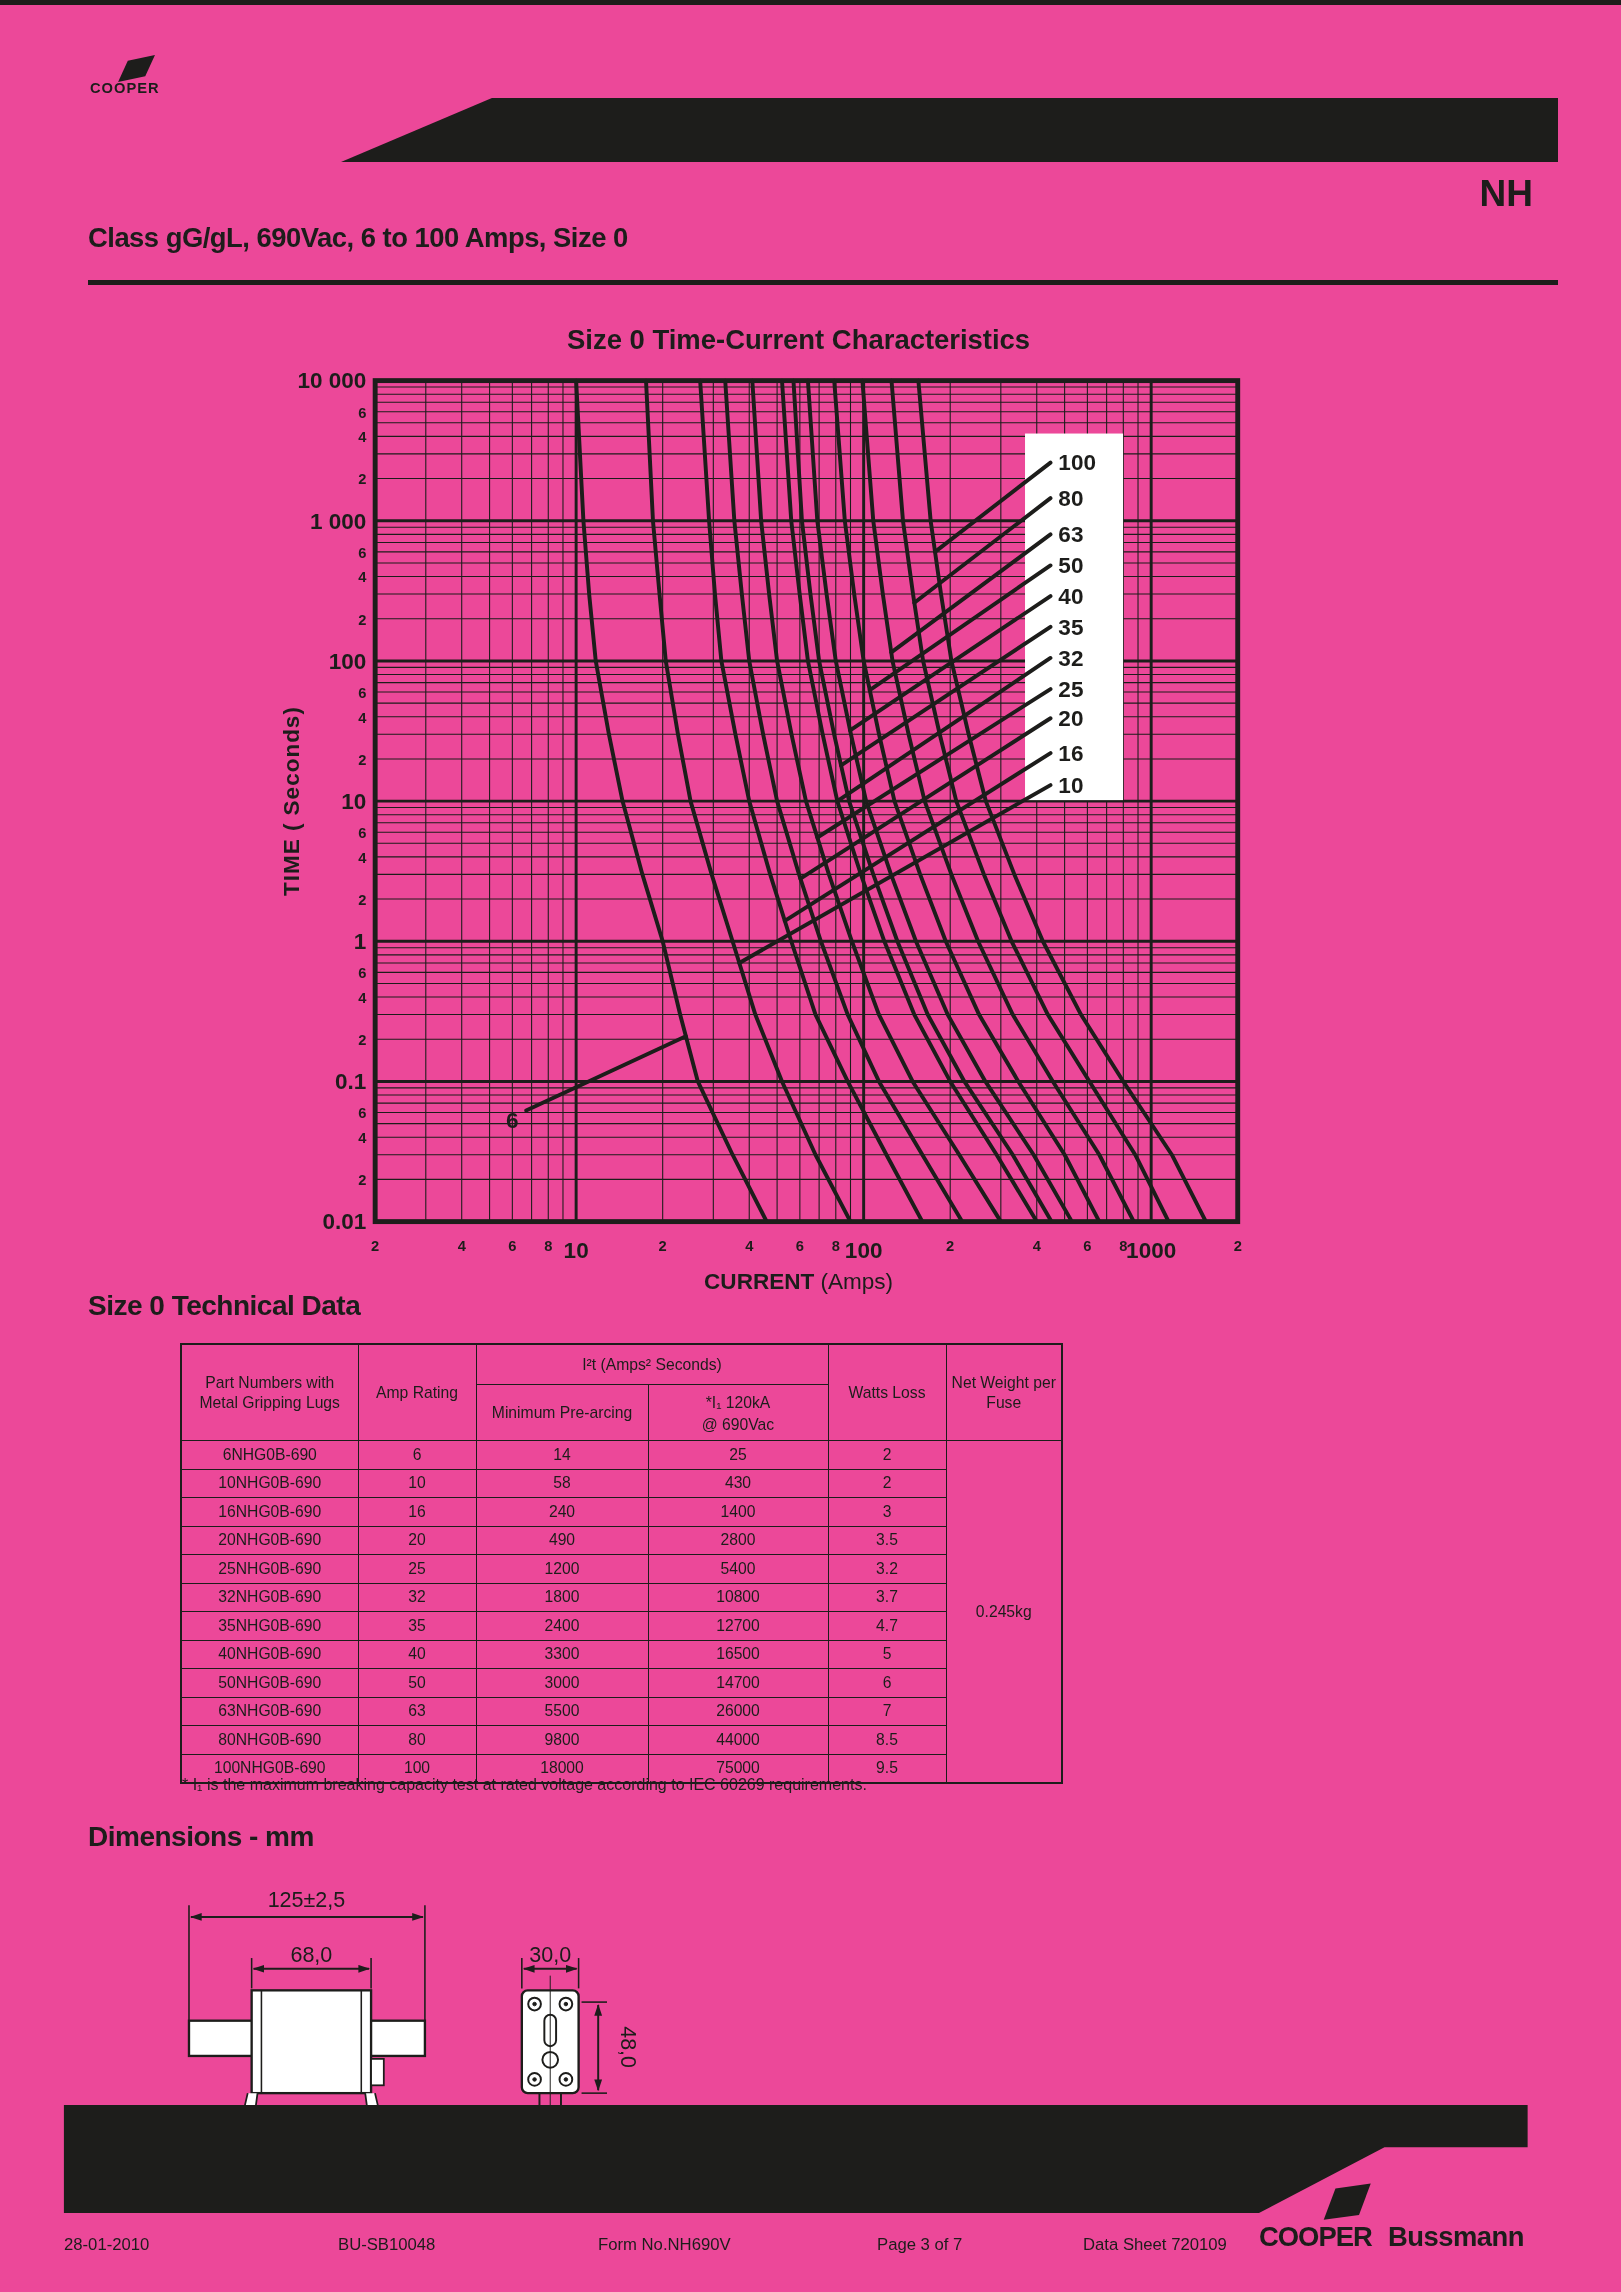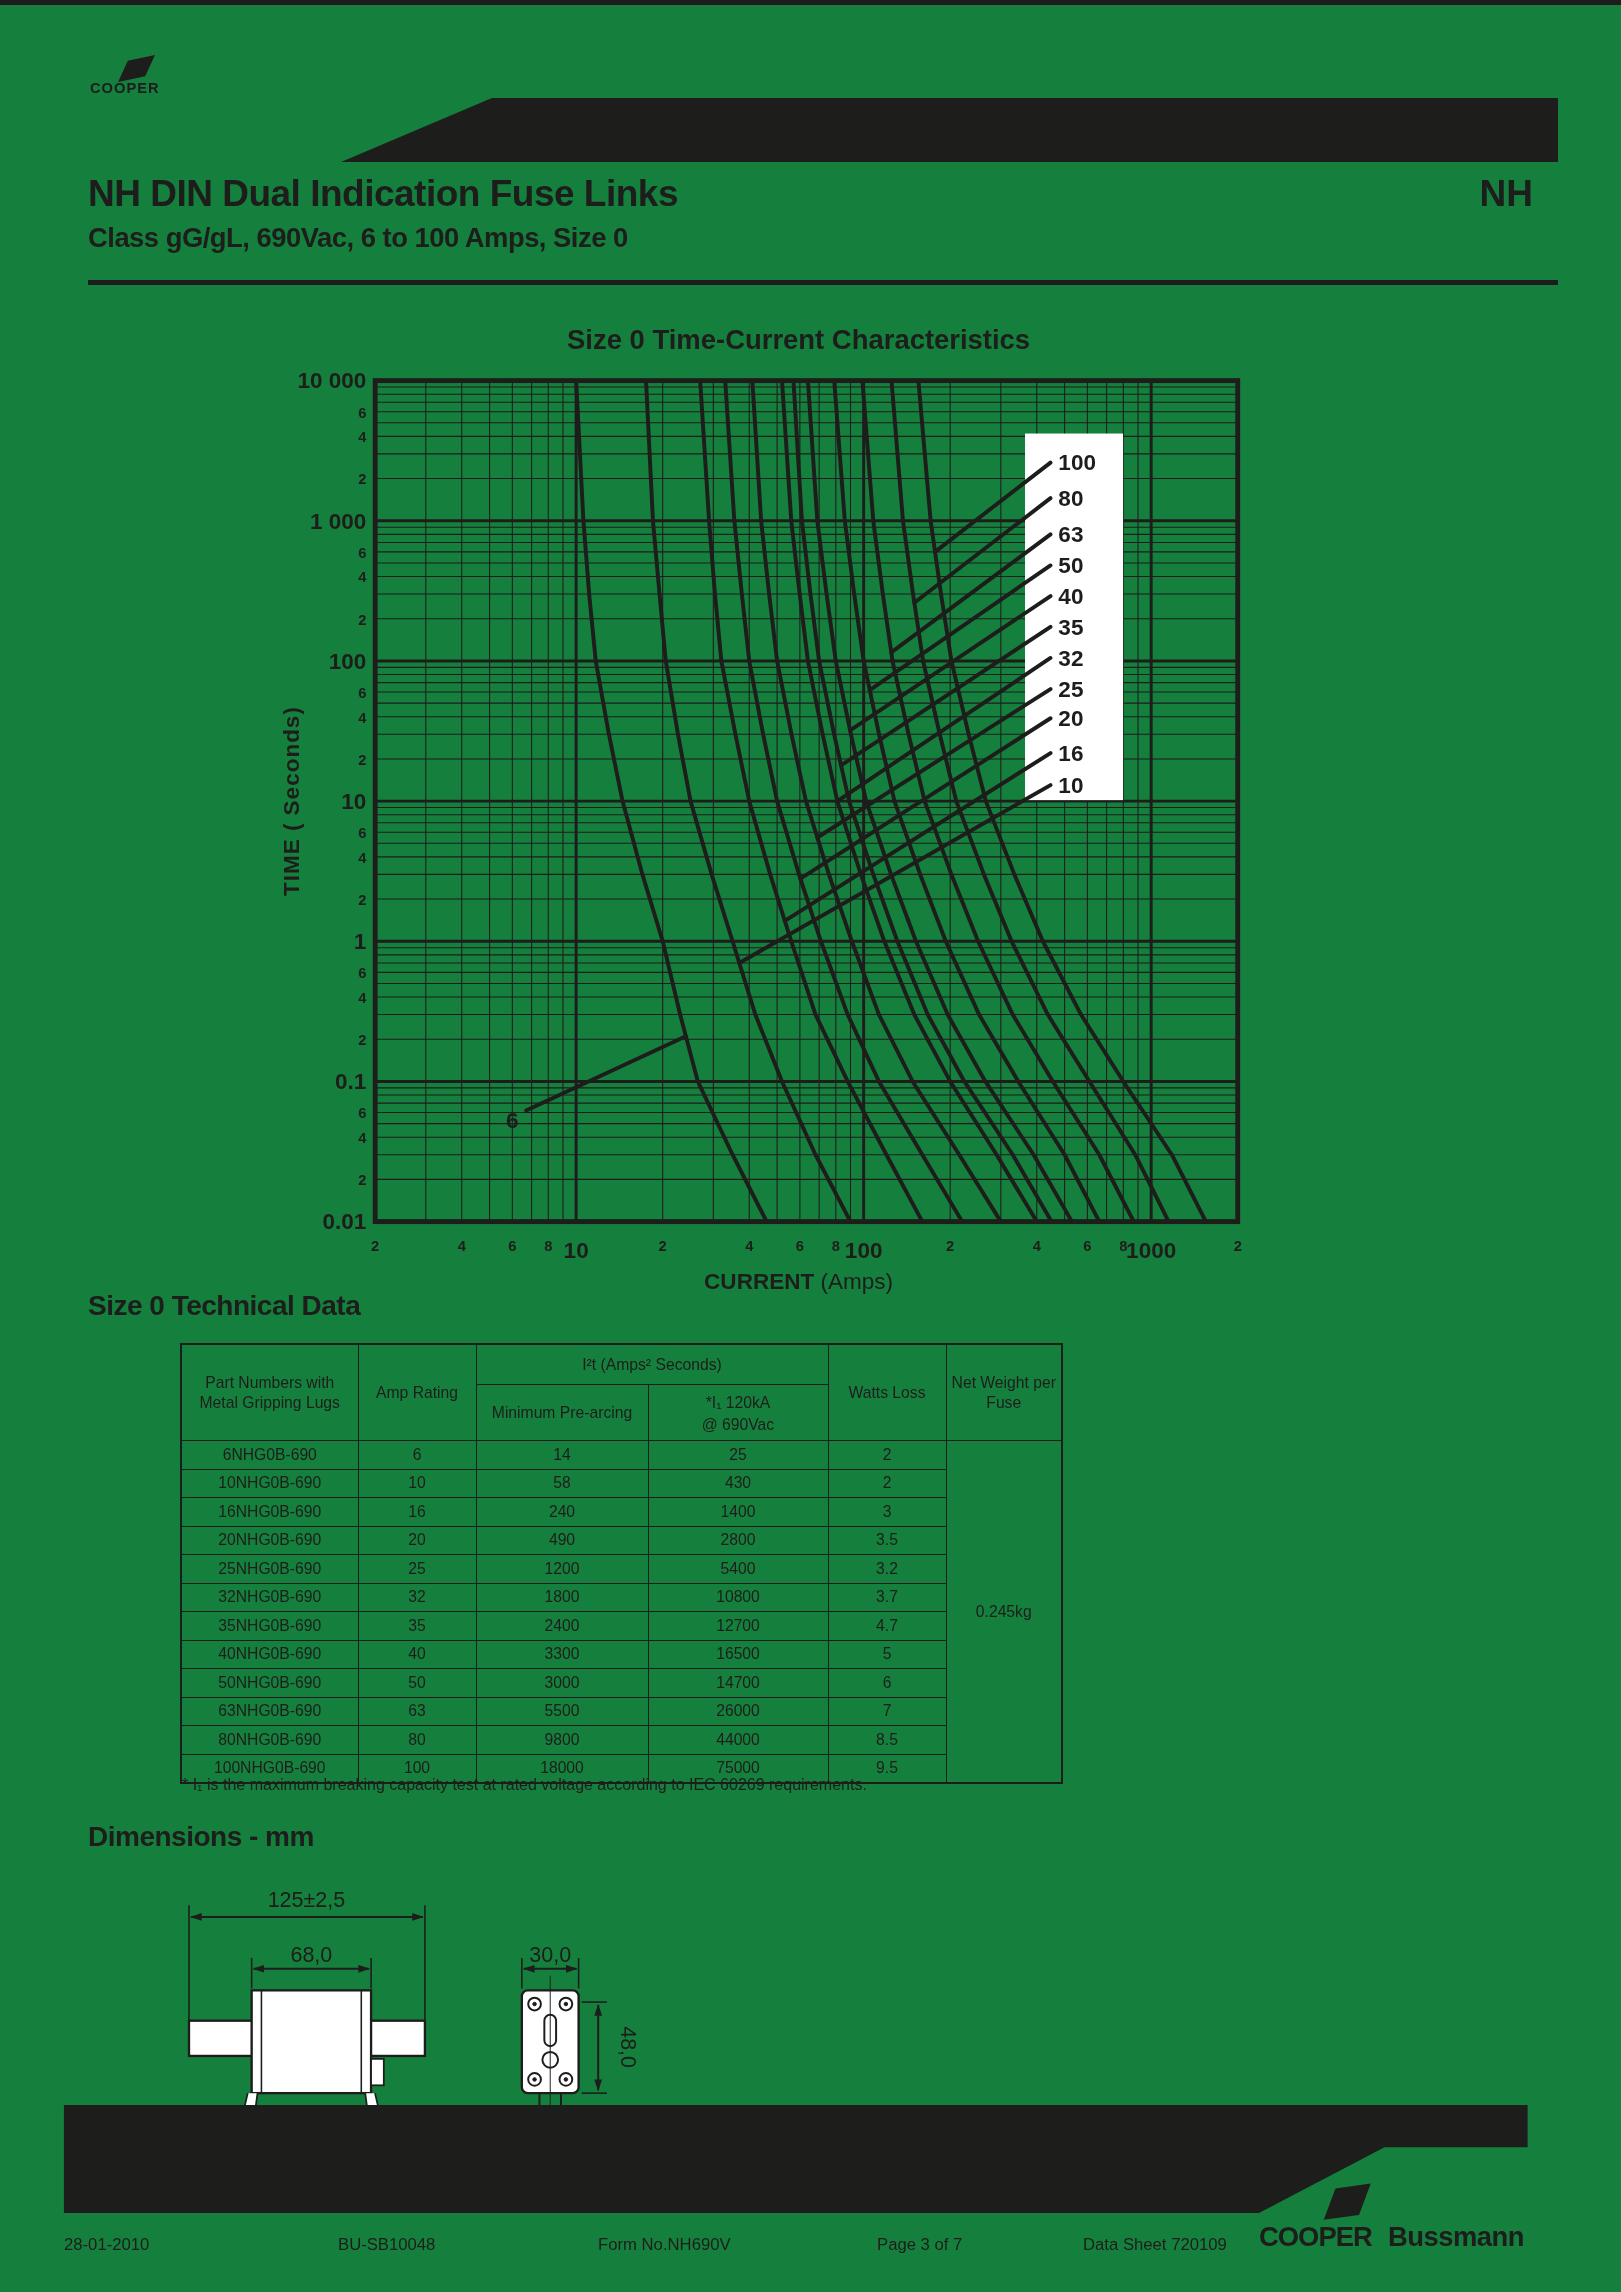--- a/index.html
+++ b/index.html
@@ -1,17 +1,17 @@
 <!DOCTYPE html>
 <html><head>
 <meta charset="utf-8">
 <style>
   html,body{margin:0;padding:0;background:#888;}
   .page{
-    position:relative; width:1621px; height:2293px; background:#15803d;
+    position:relative; width:1621px; height:2293px; background:#ec4899;
     font-family:"Liberation Sans","DejaVu Sans",sans-serif; color:#1d1d1b;
     margin:0 auto; overflow:hidden;
   }
   .abs{position:absolute;}
   .topbar{left:0;top:0;width:1621px;height:4.9px;background:#1d1d1b;}
   
   .cooper-small{left:90px;top:80px;font-size:14.7px;font-weight:bold;letter-spacing:1px;}
   .buss-box{left:88px;top:98px;width:245px;height:65px;border:3.9px solid #1d1d1b;
             display:flex;align-items:center;justify-content:center;background:#fff;}
   .buss-word{font-size:41px;font-weight:bold;letter-spacing:-1px;}
@@ -45,21 +45,20 @@
 <div class="page">
 
   <div class="abs topbar"></div>
 
   <svg class="abs" style="left:108px;top:53px;" width="59" height="33" viewBox="0 0 60 34">
     <polygon points="10,30 20,8 48,2 38,24" fill="#1d1d1b"></polygon>
   </svg>
   <div class="abs cooper-small">COOPER</div>
   <div class="abs swoosh"></div>
 
-  <div class="abs page-title">NH DIN Dual Indication Fuse Links</div>
   <div class="abs page-title-right">NH</div>
   <div class="abs page-subtitle">Class gG/gL, 690Vac, 6 to 100 Amps, Size 0</div>
   <div class="abs hrule"></div>
 
   <svg id="tcc-svg" class="abs" style="left:235px;top:309px;" width="1088" height="995" viewBox="240 315 1110 1015">
       <text x="815" y="356" font-size="28" font-weight="bold" text-anchor="middle">Size 0 Time-Current Characteristics</text>
       <g stroke="#1d1d1b">
         <line x1="434.6534359896665" y1="388" x2="434.6534359896665" y2="1246" stroke-width="1.1"></line>
         <line x1="471.30213206143446" y1="388" x2="471.30213206143446" y2="1246" stroke-width="1.1"></line>
         <line x1="499.7290692104644" y1="388" x2="499.7290692104644" y2="1246" stroke-width="1.1"></line>

